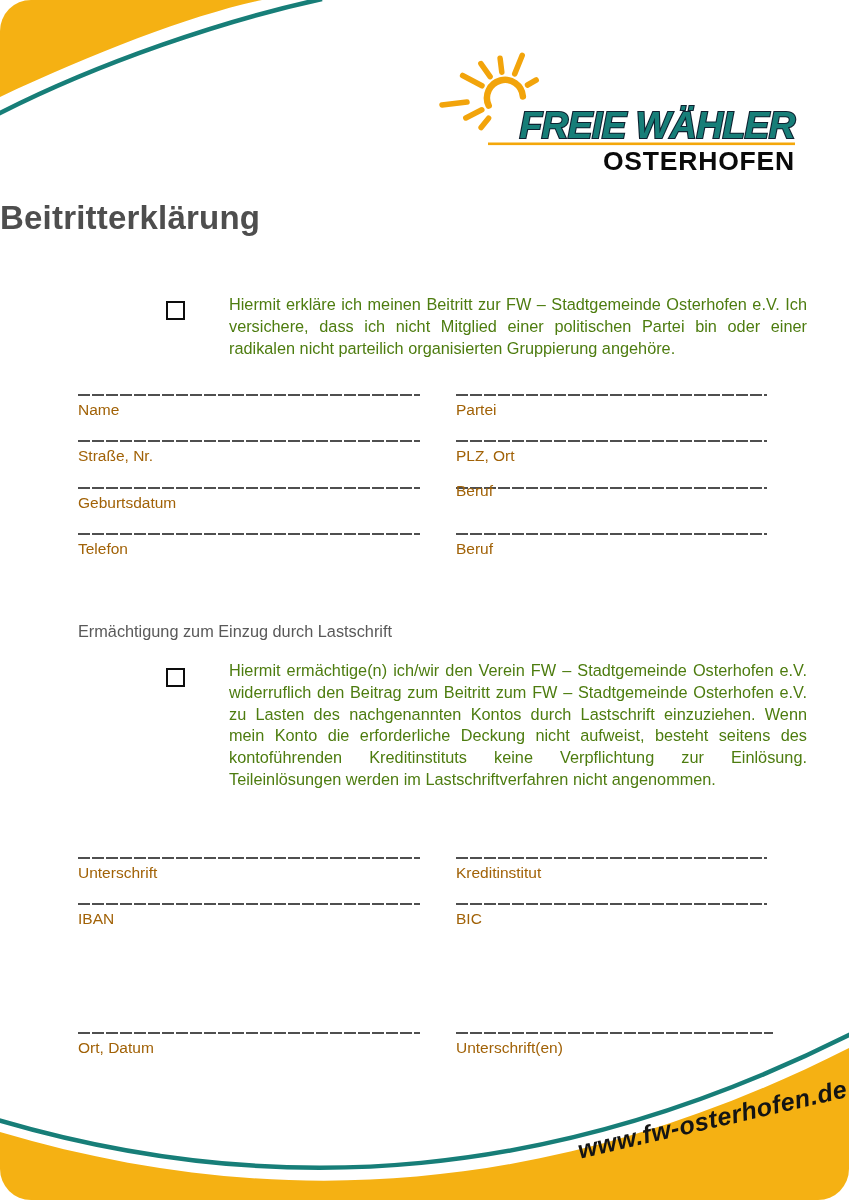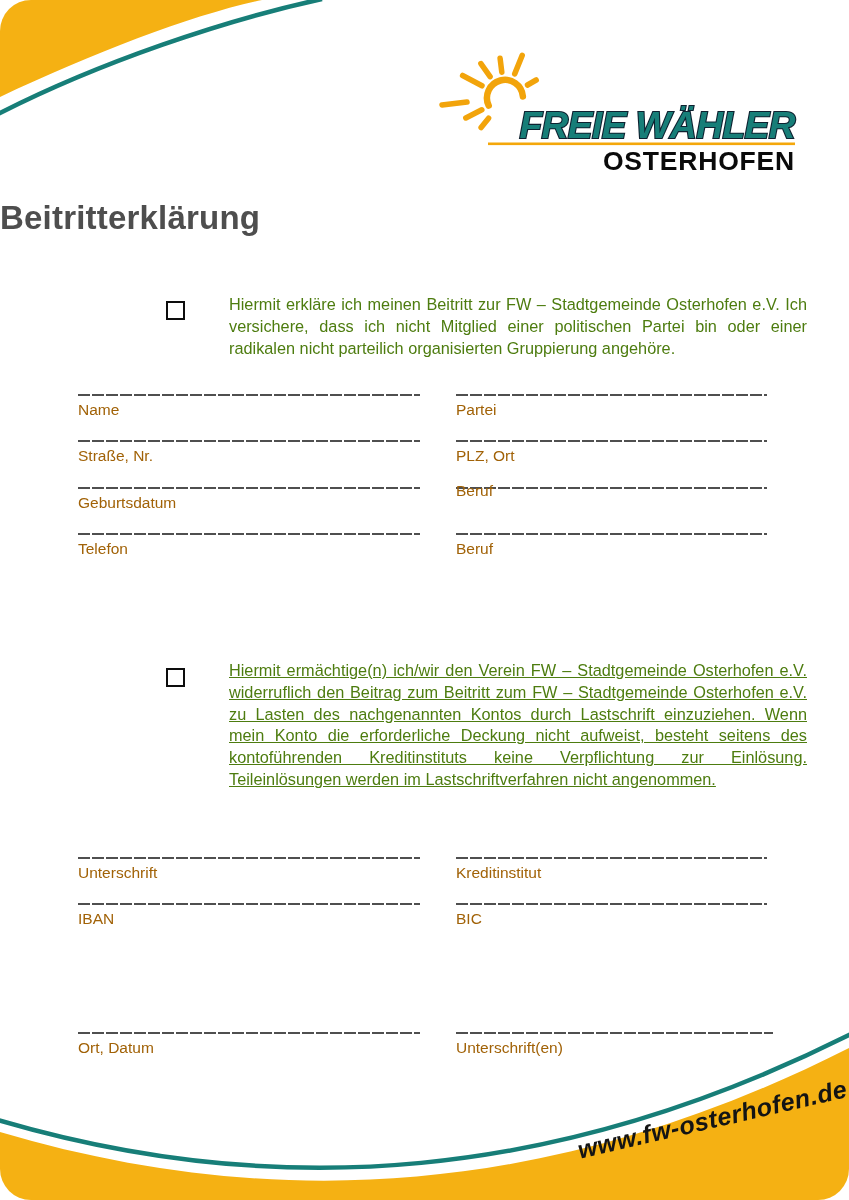--- a/index.html
+++ b/index.html
@@ -23,21 +23,21 @@
   .checkbox{
     width:19px;height:19px;border:2.5px solid #0d0d0d;background:#ffffff;box-sizing:border-box;
   }
   #checkbox-membership{left:166px;top:301px;}
   #checkbox-debit{left:166px;top:668px;}
   .para{
     left:209px;width:578px;color:#4d7c0f;font-size:16.3px;line-height:21.8px;
     text-align:justify;text-align-last:left;margin-left:20px;
   }
   #membership-text{top:294px;}
-  #debit-text{top:660px;text-decoration:underline;}
+  #debit-text{top:660px;}
   #debit-section-title{
     left:78px;top:622px;font-size:16.3px;color:#595959;
   }
   
   .fline{
     height:2px;
     background:repeating-linear-gradient(to right,#4f4f4f 0 12px,rgba(0,0,0,0) 12px 14px);
   }
   .flabel{font-size:15.5px;color:#a16207;}
   .col-l{left:78px;}   .col-l.fline{width:342px;}
@@ -97,20 +97,21 @@
   <div class="abs fline col-l" style="top:487px"></div>
   <div class="abs flabel col-l" style="top:494px">Geburtsdatum</div>
   <div class="abs fline col-r" style="top:487px"></div>
   <div class="abs flabel col-r" style="top:482px">Beruf</div>
 
   <div class="abs fline col-l" style="top:533px"></div>
   <div class="abs flabel col-l" style="top:540px">Telefon</div>
   <div class="abs fline col-r" style="top:533px"></div>
   <div class="abs flabel col-r" style="top:540px">Beruf</div>
 
+  <div id="debit-section-title" class="abs">Ermächtigung zum Einzug durch Lastschrift</div>
   <div id="checkbox-debit" class="abs checkbox"></div>
   <div id="debit-text" class="abs para">Hiermit ermächtige(n) ich/wir den Verein FW – Stadtgemeinde Osterhofen e.V. widerruflich den Beitrag zum Beitritt zum FW – Stadtgemeinde Osterhofen e.V. zu Lasten des nachgenannten Kontos durch Lastschrift einzuziehen. Wenn mein Konto die erforderliche Deckung nicht aufweist, besteht seitens des kontoführenden Kreditinstituts keine Verpflichtung zur Einlösung. Teileinlösungen werden im Lastschriftverfahren nicht angenommen.</div>
 
   <div class="abs fline col-l" style="top:857px"></div>
   <div class="abs flabel col-l" style="top:864px">Unterschrift</div>
   <div class="abs fline col-r" style="top:857px"></div>
   <div class="abs flabel col-r" style="top:864px">Kreditinstitut</div>
 
   <div class="abs fline col-l" style="top:903px"></div>
   <div class="abs flabel col-l" style="top:910px">IBAN</div>

